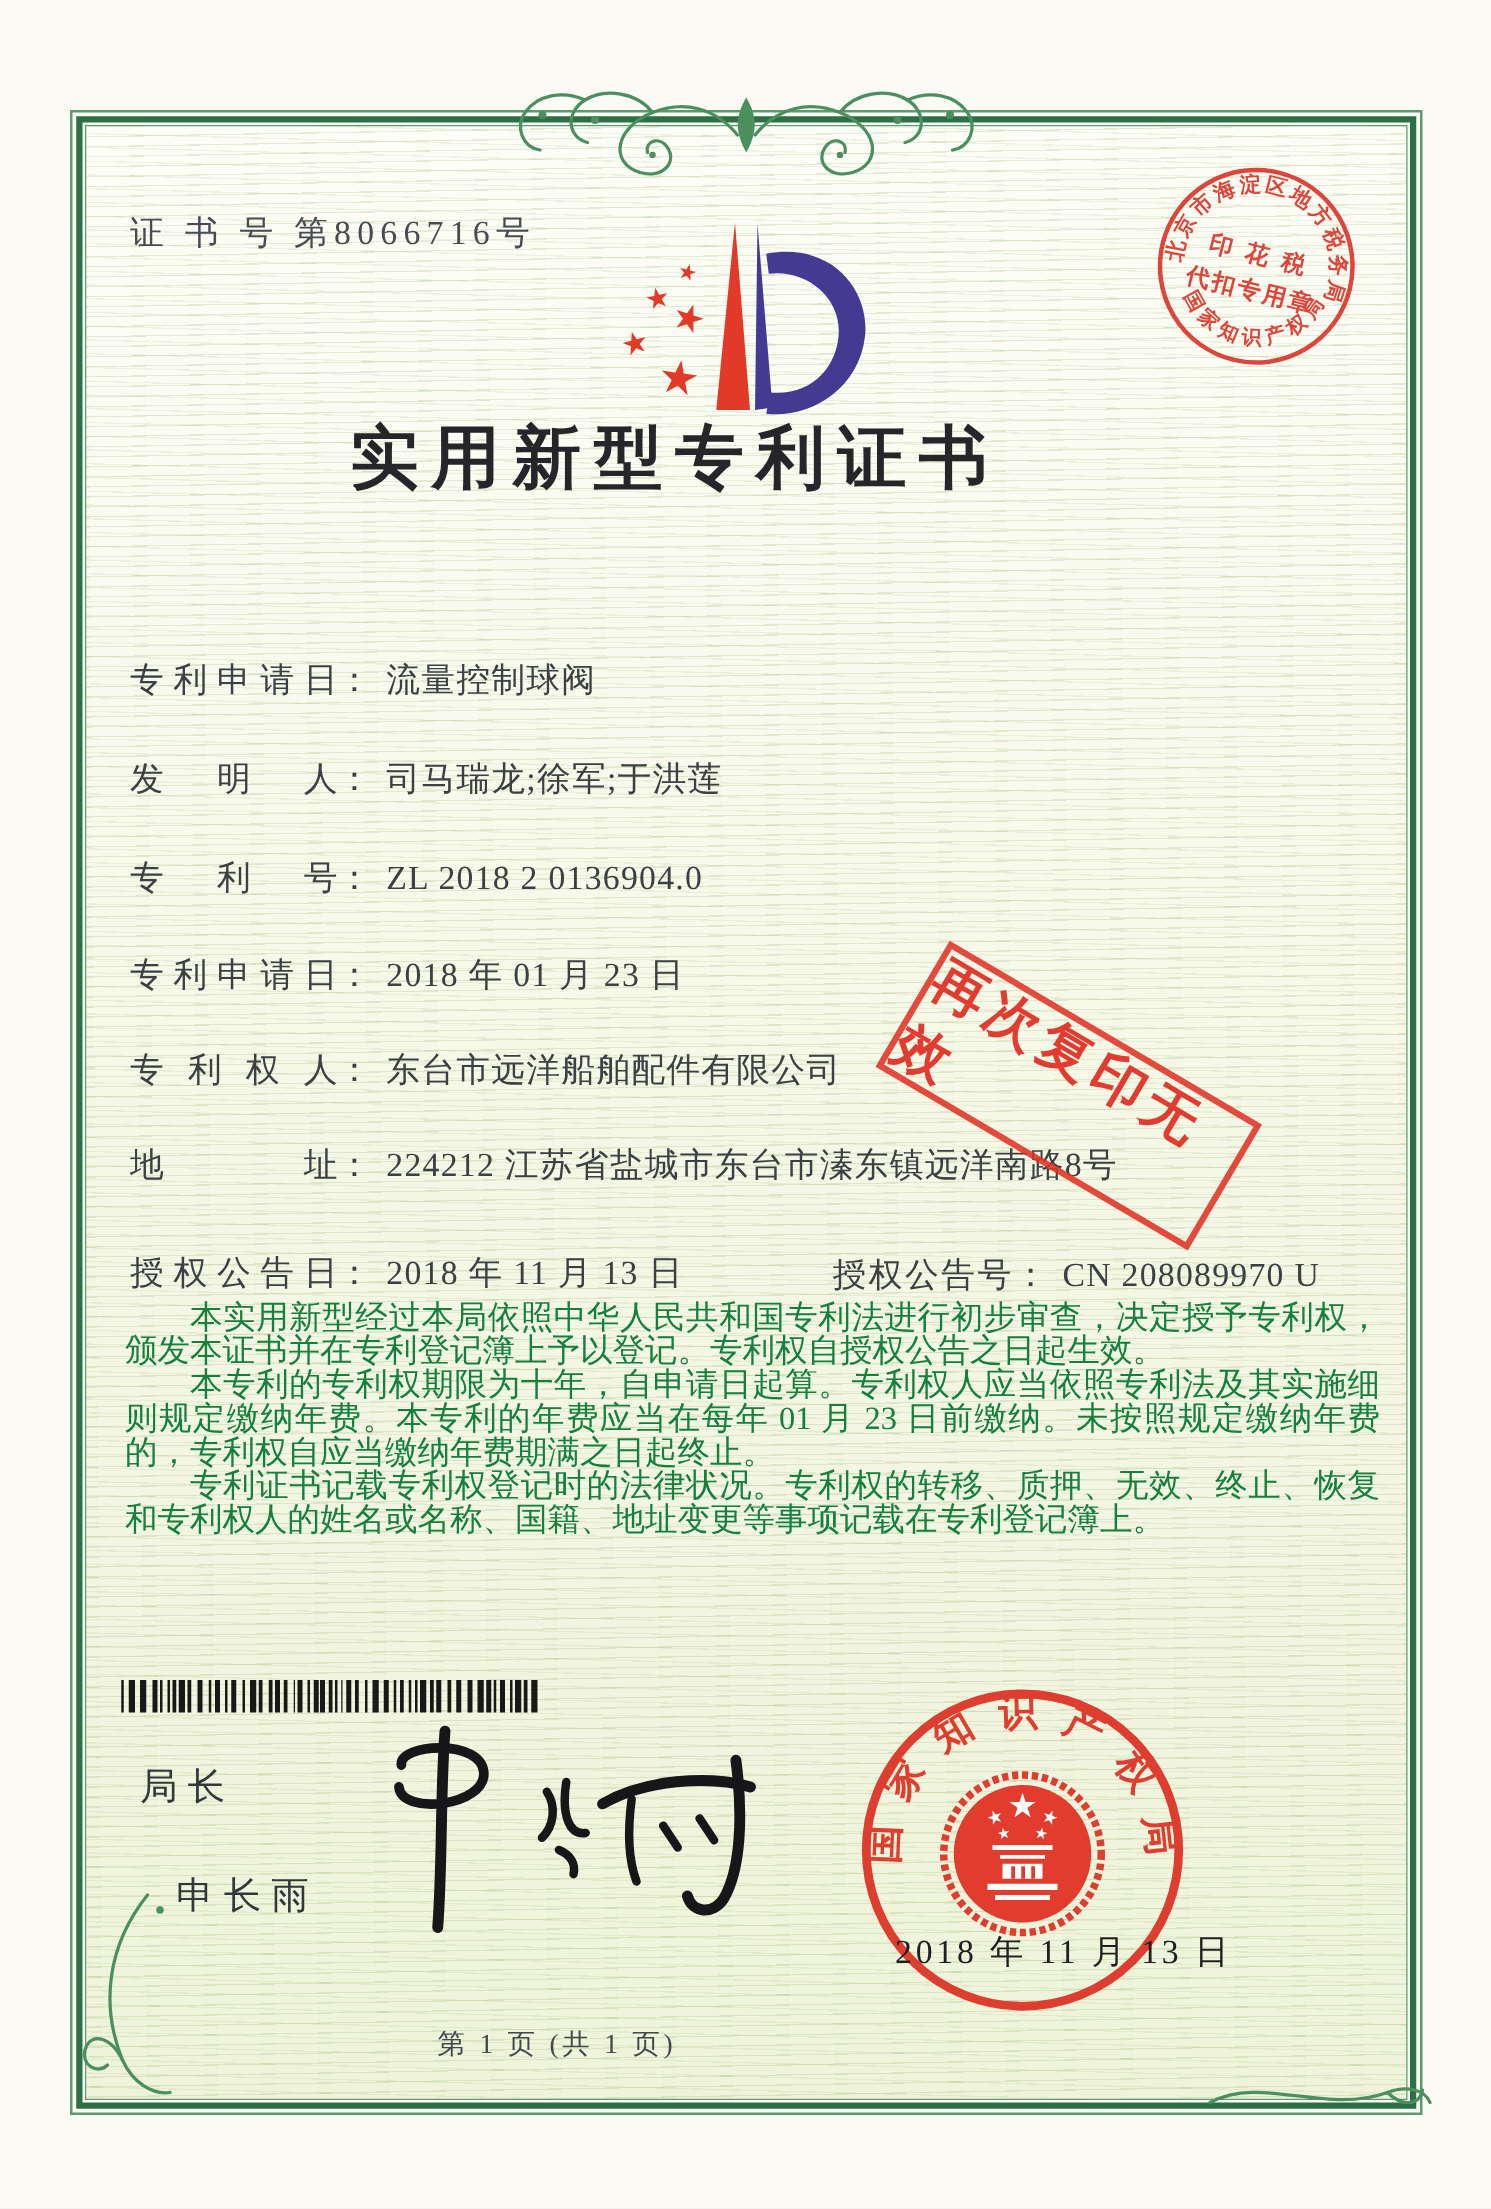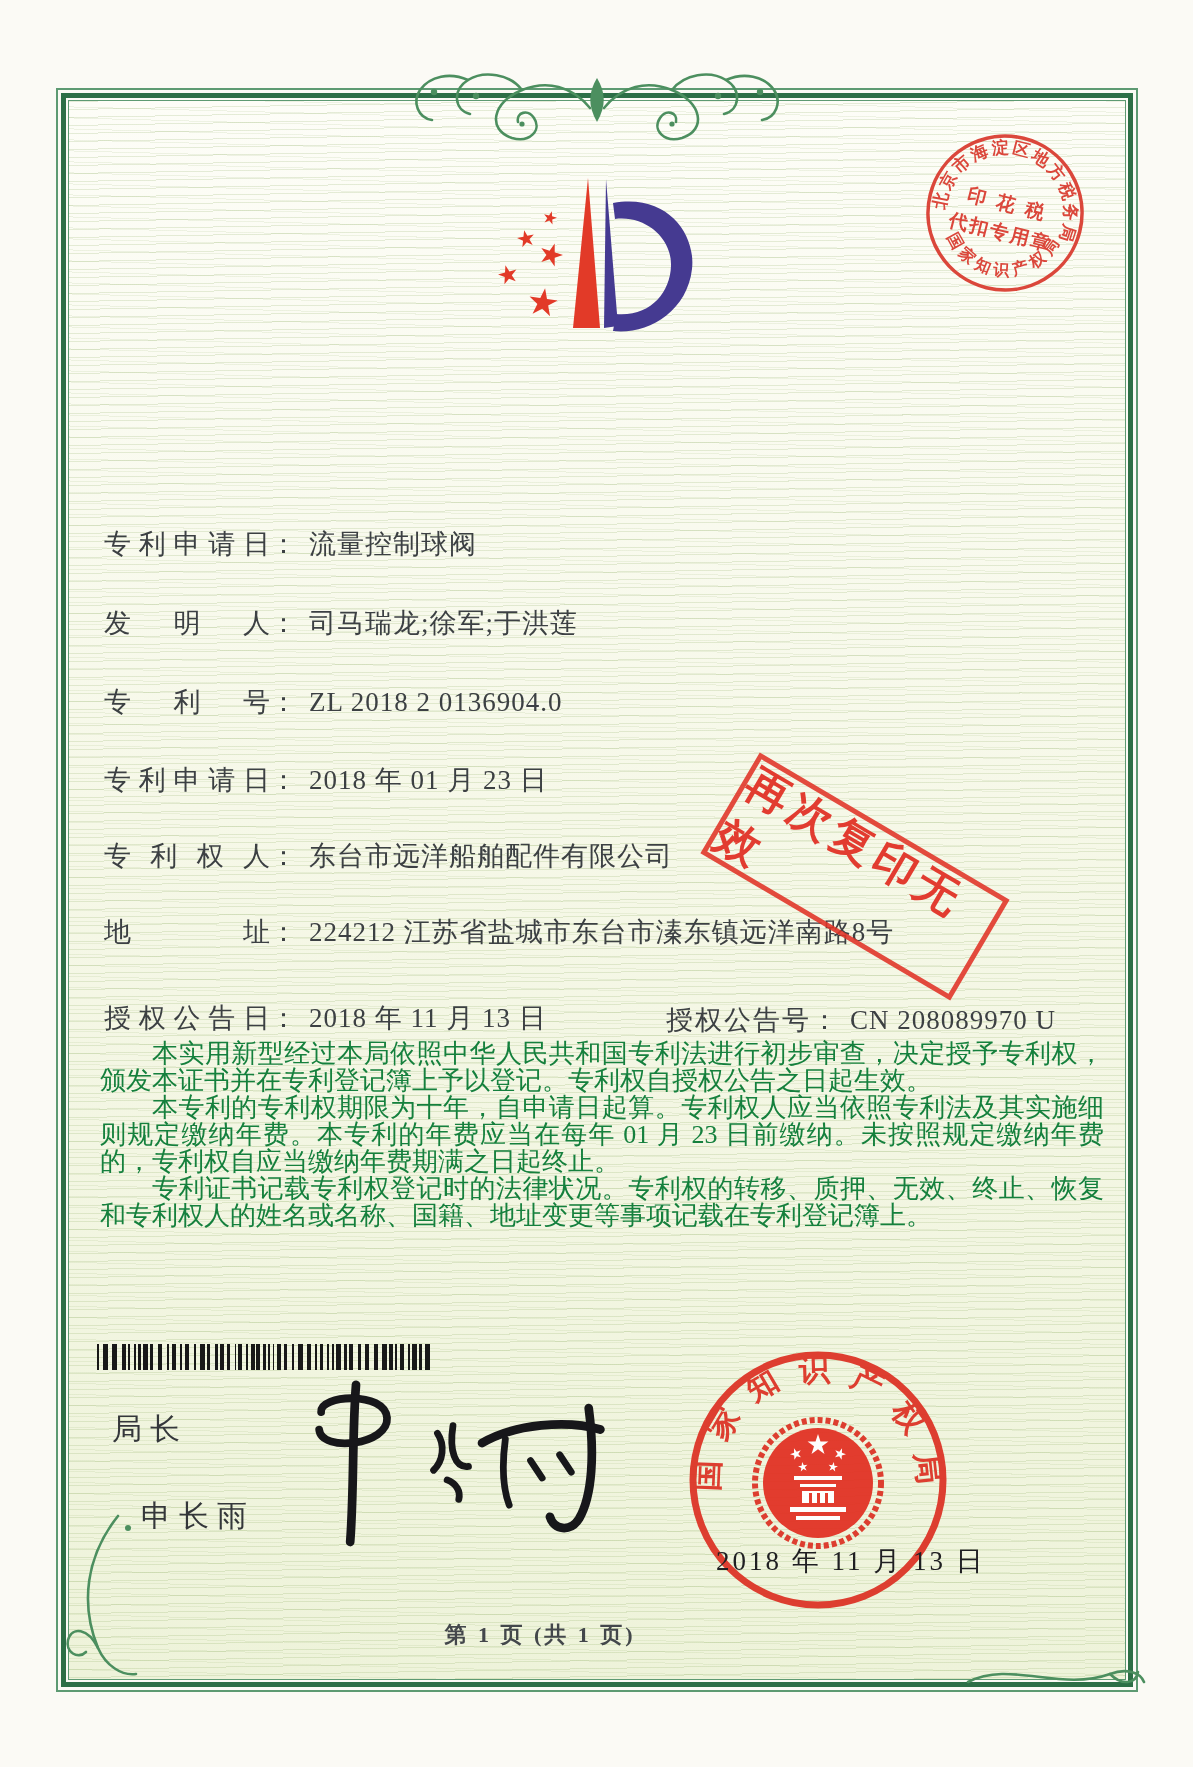--- a/index.html
+++ b/index.html
@@ -36,21 +36,21 @@
   .paras p{margin:0;text-indent:2em;}
   
   .barcode{left:97px;top:1344px;width:333px;height:26px;}
   .barcode i{position:absolute;top:0;height:100%;background:#181818;}
   .sig-title{left:112px;top:1409px;font-size:30px;letter-spacing:8px;color:#34373a;font-family:"Liberation Sans","DejaVu Sans",sans-serif;text-align:center;}
   .sig-name{left:112px;top:1496px;font-size:30px;letter-spacing:8px;color:#34373a;font-family:"Liberation Sans","DejaVu Sans",sans-serif;margin-left:29px;}
   .signature{left:292px;top:1375px;z-index:3;}
   .sig-stroke{stroke:#17171a;fill:none;stroke-linecap:round;stroke-linejoin:round;}
   .seal{left:683px;top:1345px;z-index:4;opacity:.95;}
   .issue-date{left:716px;top:1543px;font-size:27px;color:#1f1f22;letter-spacing:3px;z-index:5;}
-  .footer{left:350px;top:1620px;width:380px;text-align:center;font-size:22px;color:#43474b;letter-spacing:3px;font-weight:bold;}
+  .footer{left:350px;top:1620px;width:380px;font-size:22px;color:#43474b;letter-spacing:3px;}
   .stamp-red{fill:#d93a2e;}
 </style>
 </head>
 <body>
 
 <div class="page">
 
   <div class="frame">
     <div class="frame-mid">
       <div class="frame-in"></div>
@@ -74,20 +74,21 @@
     <path class="orn" d="M60,8 C 28,48 22,96 40,140 C 48,158 64,168 78,166"></path>
     <path class="orn" d="M40,140 C 30,120 14,118 10,132 C 7,144 20,152 28,144"></path>
     <circle class="orn-fill" cx="70" cy="20" r="3"></circle>
   </svg>
 
   <svg class="abs" style="left:960px;top:1648px;z-index:3;" width="190" height="60" viewBox="0 0 190 60">
     <path class="orn" d="M8,34 C 50,12 100,44 150,26 C 166,20 180,24 184,34"></path>
     <path class="orn" d="M150,26 C 162,38 176,36 178,24"></path>
   </svg>
 
+  <div class="abs cert-no">证 书 号 第8066716号</div>
 
   <svg class="abs logo" width="260" height="175" viewBox="0 0 260 175">
     <defs>
       <path id="star" d="M0,-1 L0.225,-0.309 L0.951,-0.309 L0.363,0.118 L0.588,0.809 L0,0.382 L-0.588,0.809 L-0.363,0.118 L-0.951,-0.309 L-0.225,-0.309 Z"></path>
     </defs>
     <use href="#star" transform="translate(112,55) scale(7) rotate(15)" fill="#e23a28"></use>
     <use href="#star" transform="translate(88,76) scale(9) rotate(-12)" fill="#e23a28"></use>
     <use href="#star" transform="translate(113,92) scale(12) rotate(18)" fill="#e23a28"></use>
     <use href="#star" transform="translate(70,112) scale(10) rotate(-15)" fill="#e23a28"></use>
     <use href="#star" transform="translate(105,140) scale(15) rotate(8)" fill="#e23a28"></use>
@@ -107,20 +108,21 @@
         <textPath href="#taxTop" startOffset="4" textLength="212" lengthAdjust="spacing">北京市海淀区地方税务局</textPath>
       </text>
       <text class="stamp-red" font-size="16" font-weight="bold">
         <textPath href="#taxBot" startOffset="28" textLength="140" lengthAdjust="spacing">国家知识产权局</textPath>
       </text>
       <text class="stamp-red" x="100" y="97" font-size="19" font-weight="bold" text-anchor="middle" letter-spacing="3">印 花 税</text>
       <text class="stamp-red" x="100" y="126" font-size="19" font-weight="bold" text-anchor="middle" letter-spacing="2">代扣专用章</text>
     </g>
   </svg>
 
+  <div class="abs title">实用新型专利证书</div>
 
   <div class="frow" style="top:526px;">
     <span class="flabel">专利申请日</span><span>：</span><span class="fvalue">流量控制球阀</span>
   </div>
   <div class="frow" style="top:605px;">
     <span class="flabel">发明人</span><span>：</span><span class="fvalue">司马瑞龙;徐军;于洪莲</span>
   </div>
   <div class="frow" style="top:684px;">
     <span class="flabel">专利号</span><span>：</span><span class="fvalue">ZL 2018 2 0136904.0</span>
   </div>

